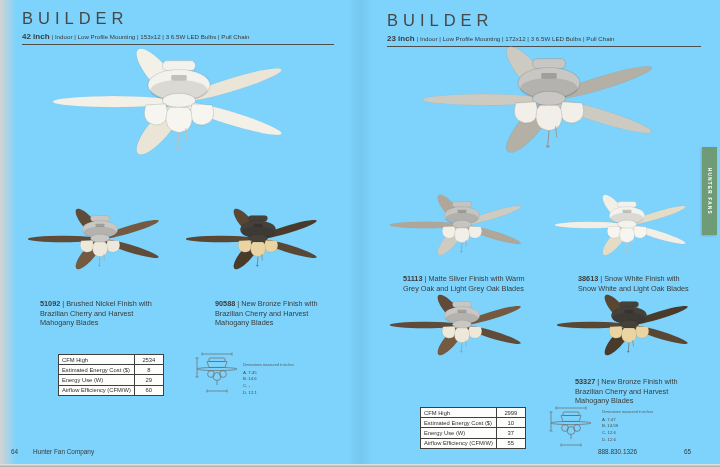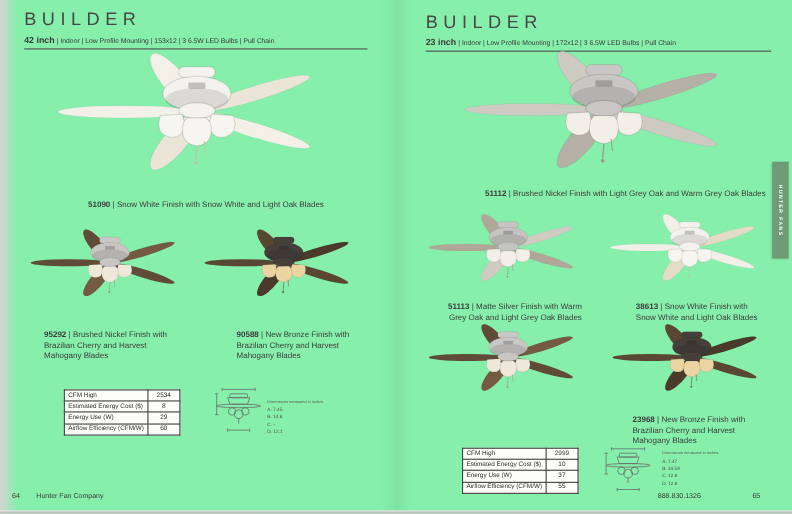--- a/index.html
+++ b/index.html
@@ -1,16 +1,16 @@
 <!DOCTYPE html>
 <html><head>
 <meta charset="utf-8">
 <style>
   html,body{margin:0;padding:0;background:#ffffff;font-family:"Liberation Sans",sans-serif;color:#3a3a38;}
-  .sheet{position:relative;width:720px;height:467px;background:#86efac;overflow:hidden;}
+  .sheet{position:relative;width:720px;height:467px;background:#7dd3fc;overflow:hidden;}
   .edge-left{position:absolute;left:0;top:0;bottom:0;width:16px;background:linear-gradient(90deg,#d4d4d2,rgba(255,255,255,0));}
   .seam{position:absolute;left:347px;top:0;bottom:0;width:26px;background:linear-gradient(90deg,rgba(0,0,0,0),rgba(0,0,0,0.055) 55%,rgba(0,0,0,0));}
   .edge-bottom{position:absolute;left:0;right:0;bottom:0;height:3px;background:linear-gradient(0deg,#a9a9a7,#e9e9e7);}
   .abs{position:absolute;}
   .title{font-size:16.5px;letter-spacing:5px;font-weight:400;color:#474745;}
   .specline{font-size:6.2px;color:#3a3a38;white-space:nowrap;}
   .size{font-size:8px;font-weight:bold;margin-right:2px;}
   .rule{position:absolute;height:1px;background:#4e4e4c;}
   .plabel{position:absolute;font-size:7.3px;line-height:1.32;color:#3b3b39;}
   .plabel .sku{font-weight:bold;}
@@ -69,23 +69,20 @@
     <g fill="#f7f5f0" stroke="rgba(0,0,0,0.15)" stroke-width="0.8">
       <path d="M90 55 Q85 70 98 73 Q109 74 110 62 L108 54 Z"></path>
       <path d="M150 55 Q155 70 142 73 Q131 74 130 62 L132 54 Z"></path>
       <path d="M109 61 Q105 78 120 80 Q135 78 131 61 L128 57 L112 57 Z"></path>
     </g>
     <path d="M120 80 L119 92" stroke="#c2bfb6" stroke-width="1" fill="none"></path>
     <circle cx="119" cy="94" r="1.5" fill="#c2bfb6"></circle>
     <path d="M126 76 L127 86" stroke="#c2bfb6" stroke-width="0.8" fill="none"></path>
   </svg>
     </div>
-  <div class="plabel" style="left:80px;top:181px;width:252px;">
-    <span class="sku">51090</span><span> | </span><span>Snow White Finish with Snow White and Light Oak Blades</span>
-  </div>
 
   <div class="fan" style="left:24px;top:206px;width:152px;">
       <svg viewBox="0 0 240 132" xmlns="http://www.w3.org/2000/svg">
     <g transform="translate(120,52) scale(1,0.44)">
           <g transform="rotate(-108)">
             <ellipse cx="59" cy="0" rx="55" ry="11.5" fill="#5f4b38" stroke="rgba(0,0,0,0.06)"></ellipse>
           </g>
           <g transform="rotate(-36)">
             <ellipse cx="59" cy="0" rx="55" ry="11.5" fill="#745a41" stroke="rgba(0,0,0,0.06)"></ellipse>
           </g>
@@ -143,21 +140,21 @@
       <path d="M150 55 Q155 70 142 73 Q131 74 130 62 L132 54 Z"></path>
       <path d="M109 61 Q105 78 120 80 Q135 78 131 61 L128 57 L112 57 Z"></path>
     </g>
     <path d="M120 80 L119 92" stroke="#6b665e" stroke-width="1" fill="none"></path>
     <circle cx="119" cy="94" r="1.5" fill="#6b665e"></circle>
     <path d="M126 76 L127 86" stroke="#6b665e" stroke-width="0.8" fill="none"></path>
   </svg>
     </div>
 
   <div class="plabel" style="left:40px;top:299px;width:122px;">
-    <span class="sku">95292</span><span> | </span><span>Brushed Nickel Finish with Brazilian Cherry and Harvest Mahogany Blades</span>
+    <span class="sku">51092</span><span> | </span><span>Brushed Nickel Finish with Brazilian Cherry and Harvest Mahogany Blades</span>
   </div>
   <div class="plabel" style="left:215px;top:299px;width:122px;">
     <span class="sku">90588</span><span> | </span><span>New Bronze Finish with Brazilian Cherry and Harvest Mahogany Blades</span>
   </div>
 
   <table class="spec-table" style="left:58px;top:354px;">
       <tbody>
         <tr>
           <td>CFM High</td>
           <td class="val">2534</td>
@@ -236,23 +233,20 @@
     <g fill="#f2efe8" stroke="rgba(0,0,0,0.15)" stroke-width="0.8">
       <path d="M90 55 Q85 70 98 73 Q109 74 110 62 L108 54 Z"></path>
       <path d="M150 55 Q155 70 142 73 Q131 74 130 62 L132 54 Z"></path>
       <path d="M109 61 Q105 78 120 80 Q135 78 131 61 L128 57 L112 57 Z"></path>
     </g>
     <path d="M120 80 L119 92" stroke="#9a978f" stroke-width="1" fill="none"></path>
     <circle cx="119" cy="94" r="1.5" fill="#9a978f"></circle>
     <path d="M126 76 L127 86" stroke="#9a978f" stroke-width="0.8" fill="none"></path>
   </svg>
     </div>
-  <div class="plabel" style="left:441px;top:171px;width:258px;">
-    <span class="sku">51112</span><span> | </span><span>Brushed Nickel Finish with Light Grey Oak and Warm Grey Oak Blades</span>
-  </div>
 
   <div class="fan" style="left:386px;top:192px;width:152px;">
       <svg viewBox="0 0 240 132" xmlns="http://www.w3.org/2000/svg">
     <g transform="translate(120,52) scale(1,0.44)">
           <g transform="rotate(-108)">
             <ellipse cx="59" cy="0" rx="55" ry="11.5" fill="#b1a799" stroke="rgba(0,0,0,0.06)"></ellipse>
           </g>
           <g transform="rotate(-36)">
             <ellipse cx="59" cy="0" rx="55" ry="11.5" fill="#cfcbc1" stroke="rgba(0,0,0,0.06)"></ellipse>
           </g>
@@ -308,21 +302,21 @@
     <g fill="#f7f5f0" stroke="rgba(0,0,0,0.15)" stroke-width="0.8">
       <path d="M90 55 Q85 70 98 73 Q109 74 110 62 L108 54 Z"></path>
       <path d="M150 55 Q155 70 142 73 Q131 74 130 62 L132 54 Z"></path>
       <path d="M109 61 Q105 78 120 80 Q135 78 131 61 L128 57 L112 57 Z"></path>
     </g>
     <path d="M120 80 L119 92" stroke="#c2bfb6" stroke-width="1" fill="none"></path>
     <circle cx="119" cy="94" r="1.5" fill="#c2bfb6"></circle>
     <path d="M126 76 L127 86" stroke="#c2bfb6" stroke-width="0.8" fill="none"></path>
   </svg>
     </div>
-  <div class="plabel" style="left:403px;top:274px;width:126px;text-align:right;">
+  <div class="plabel" style="left:403px;top:274px;width:126px;">
     <span class="sku">51113</span><span> | </span><span>Matte Silver Finish with Warm Grey Oak and Light Grey Oak Blades</span>
   </div>
   <div class="plabel" style="left:578px;top:274px;width:120px;">
     <span class="sku">38613</span><span> | </span><span>Snow White Finish with Snow White and Light Oak Blades</span>
   </div>
 
   <div class="fan" style="left:386px;top:292px;width:152px;">
       <svg viewBox="0 0 240 132" xmlns="http://www.w3.org/2000/svg">
     <g transform="translate(120,52) scale(1,0.44)">
           <g transform="rotate(-108)">
@@ -384,21 +378,21 @@
       <path d="M90 55 Q85 70 98 73 Q109 74 110 62 L108 54 Z"></path>
       <path d="M150 55 Q155 70 142 73 Q131 74 130 62 L132 54 Z"></path>
       <path d="M109 61 Q105 78 120 80 Q135 78 131 61 L128 57 L112 57 Z"></path>
     </g>
     <path d="M120 80 L119 92" stroke="#6b665e" stroke-width="1" fill="none"></path>
     <circle cx="119" cy="94" r="1.5" fill="#6b665e"></circle>
     <path d="M126 76 L127 86" stroke="#6b665e" stroke-width="0.8" fill="none"></path>
   </svg>
     </div>
   <div class="plabel" style="left:575px;top:377px;width:122px;">
-    <span class="sku">23968</span><span> | </span><span>New Bronze Finish with Brazilian Cherry and Harvest Mahogany Blades</span>
+    <span class="sku">53327</span><span> | </span><span>New Bronze Finish with Brazilian Cherry and Harvest Mahogany Blades</span>
   </div>
 
   <table class="spec-table" style="left:420px;top:407px;">
       <tbody>
         <tr>
           <td>CFM High</td>
           <td class="val">2999</td>
         </tr>
         <tr>
           <td>Estimated Energy Cost ($)</td>

